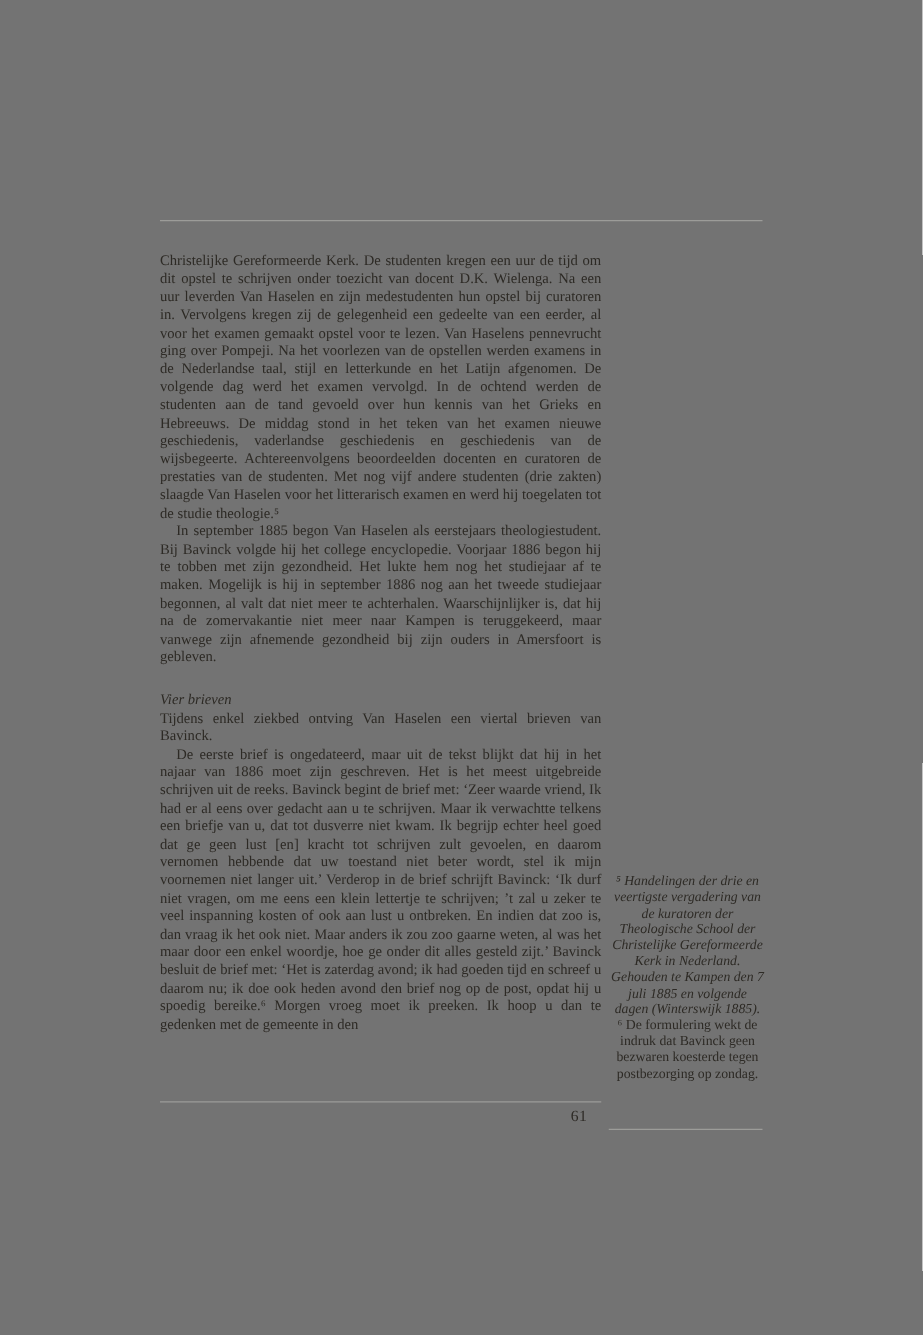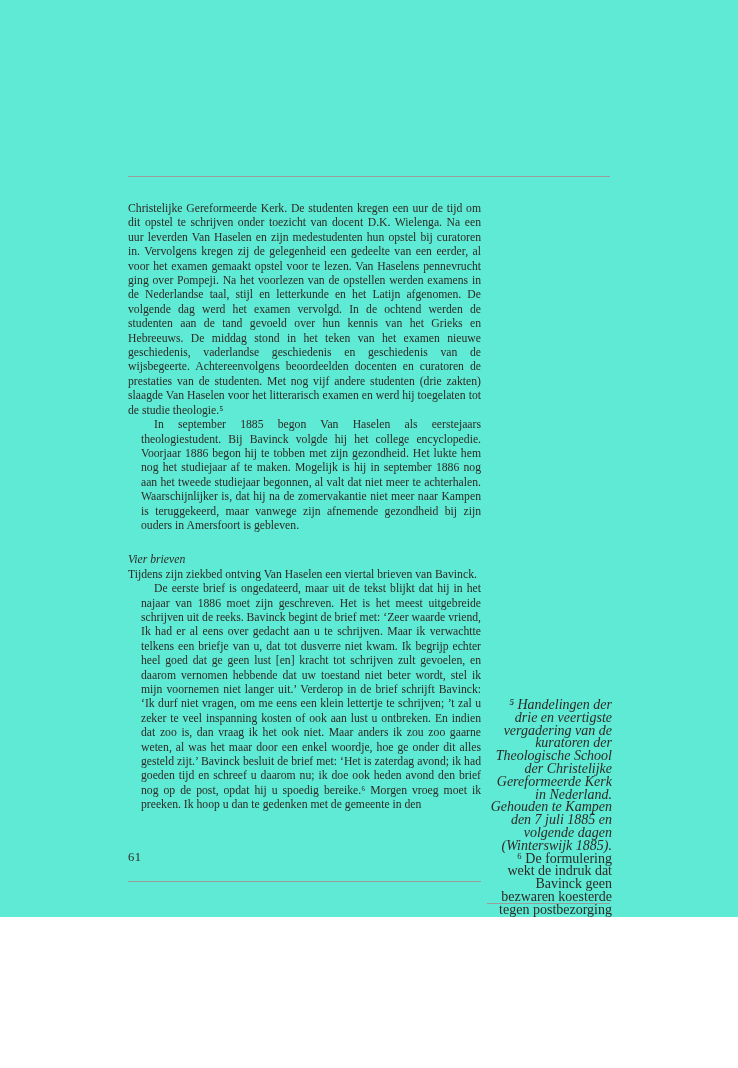--- a/index.html
+++ b/index.html
@@ -3,22 +3,22 @@
 <meta charset="utf-8">
 <style>
   html, body {
     margin: 0;
     padding: 0;
     background: #ffffff;
   }
   .page {
     position: relative;
     width: 738px;
-    height: 917px;
-    background: #5eead4;
+    height: 1068px;
+    background: #737373;
     font-family: "Liberation Serif", "DejaVu Serif", serif;
     color: #2d2a25;
     overflow: hidden;
   }
   .rule {
     position: absolute;
     height: 1px;
     background: #9c9c99;
   }
   .rule-top            { left: 128px; top: 176px; width: 482px; }
@@ -31,68 +31,68 @@
     top: 202px;
     width: 353px;
   }
   .body-par {
     margin: 0;
     font-size: 11.7px;
     line-height: 14.4px;
     text-align: justify;
     text-justify: inter-word;
   }
-  .indent { text-indent: 13px; margin-left: 13px; }
+  .indent { text-indent: 13px; }
   .section-heading {
     margin: 20px 0 0 0;
     font-size: 11.7px;
     line-height: 14.4px;
     font-style: italic;
     font-weight: normal;
   }
 
   .margin-col {
     position: absolute;
     left: 488px;
     top: 699px;
     width: 124px;
   }
   .note {
     margin: 0;
-    font-size: 14px;
+    font-size: 11px;
     line-height: 12.8px;
-    text-align: right;
+    text-align: center;
   }
   .note-italic { font-style: italic; }
   .note-gap    { }
 
   .page-number {
     position: absolute;
     left: 128px;
-    top: 850px;
+    top: 886px;
     width: 353px;
     box-sizing: border-box;
     padding-right: 11px;
-    text-align: left;
+    text-align: right;
     font-size: 12.5px;
     letter-spacing: 0.5px;
   }
 </style>
 </head>
 <body>
 
 <div class="page">
 
   <div class="rule rule-top"></div>
 
   <div class="main-col">
     <p class="body-par">Christelijke Gereformeerde Kerk. De studenten kregen een uur de tijd om dit opstel te schrijven onder toezicht van docent D.K. Wielenga. Na een uur leverden Van Haselen en zijn medestudenten hun opstel bij curatoren in. Vervolgens kregen zij de gelegenheid een gedeelte van een eerder, al voor het examen gemaakt opstel voor te lezen. Van Haselens pennevrucht ging over Pompeji. Na het voorlezen van de opstellen werden examens in de Nederlandse taal, stijl en letterkunde en het Latijn afgenomen. De volgende dag werd het examen vervolgd. In de ochtend werden de studenten aan de tand gevoeld over hun kennis van het Grieks en Hebreeuws. De middag stond in het teken van het examen nieuwe geschiedenis, vaderlandse geschiedenis en geschiedenis van de wijsbegeerte. Achtereenvolgens beoordeelden docenten en curatoren de prestaties van de studenten. Met nog vijf andere studenten (drie zakten) slaagde Van Haselen voor het litterarisch examen en werd hij toegelaten tot de studie theologie.⁵</p>
     <p class="body-par indent">In september 1885 begon Van Haselen als eerstejaars theologiestudent. Bij Bavinck volgde hij het college encyclopedie. Voorjaar 1886 begon hij te tobben met zijn gezondheid. Het lukte hem nog het studiejaar af te maken. Mogelijk is hij in september 1886 nog aan het tweede studiejaar begonnen, al valt dat niet meer te achterhalen. Waarschijnlijker is, dat hij na de zomervakantie niet meer naar Kampen is teruggekeerd, maar vanwege zijn afnemende gezondheid bij zijn ouders in Amersfoort is gebleven.</p>
     <h2 class="section-heading">Vier brieven</h2>
-    <p class="body-par">Tijdens zijn ziekbed ontving Van Haselen een viertal brieven van Bavinck.</p>
+    <p class="body-par">Tijdens enkel ziekbed ontving Van Haselen een viertal brieven van Bavinck.</p>
     <p class="body-par indent">De eerste brief is ongedateerd, maar uit de tekst blijkt dat hij in het najaar van 1886 moet zijn geschreven. Het is het meest uitgebreide schrijven uit de reeks. Bavinck begint de brief met: ‘Zeer waarde vriend, Ik had er al eens over gedacht aan u te schrijven. Maar ik verwachtte telkens een briefje van u, dat tot dusverre niet kwam. Ik begrijp echter heel goed dat ge geen lust [en] kracht tot schrijven zult gevoelen, en daarom vernomen hebbende dat uw toestand niet beter wordt, stel ik mijn voornemen niet langer uit.’ Verderop in de brief schrijft Bavinck: ‘Ik durf niet vragen, om me eens een klein lettertje te schrijven; ’t zal u zeker te veel inspanning kosten of ook aan lust u ontbreken. En indien dat zoo is, dan vraag ik het ook niet. Maar anders ik zou zoo gaarne weten, al was het maar door een enkel woordje, hoe ge onder dit alles gesteld zijt.’ Bavinck besluit de brief met: ‘Het is zaterdag avond; ik had goeden tijd en schreef u daarom nu; ik doe ook heden avond den brief nog op de post, opdat hij u spoedig bereike.⁶ Morgen vroeg moet ik preeken. Ik hoop u dan te gedenken met de gemeente in den</p>
   </div>
 
   <aside class="margin-col">
     <p class="note note-italic">⁵ Handelingen der drie en veertigste vergadering van de kuratoren der Theologische School der Christelijke Gereformeerde Kerk in Nederland. Gehouden te Kampen den 7 juli 1885 en volgende dagen (Winterswijk 1885).</p>
     <p class="note note-gap">⁶ De formulering wekt de indruk dat Bavinck geen bezwaren koesterde tegen postbezorging op zondag.</p>
   </aside>
 
   <div class="rule rule-bottom-main"></div>
   <div class="rule rule-bottom-margin"></div>

